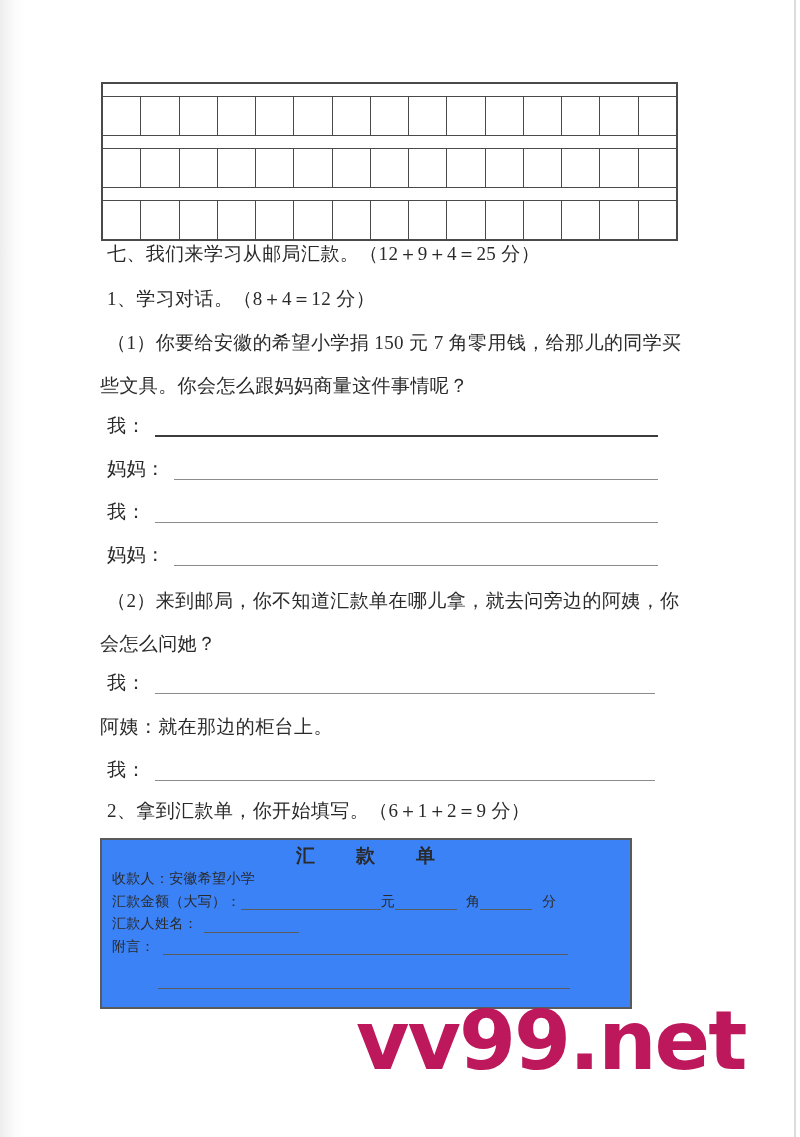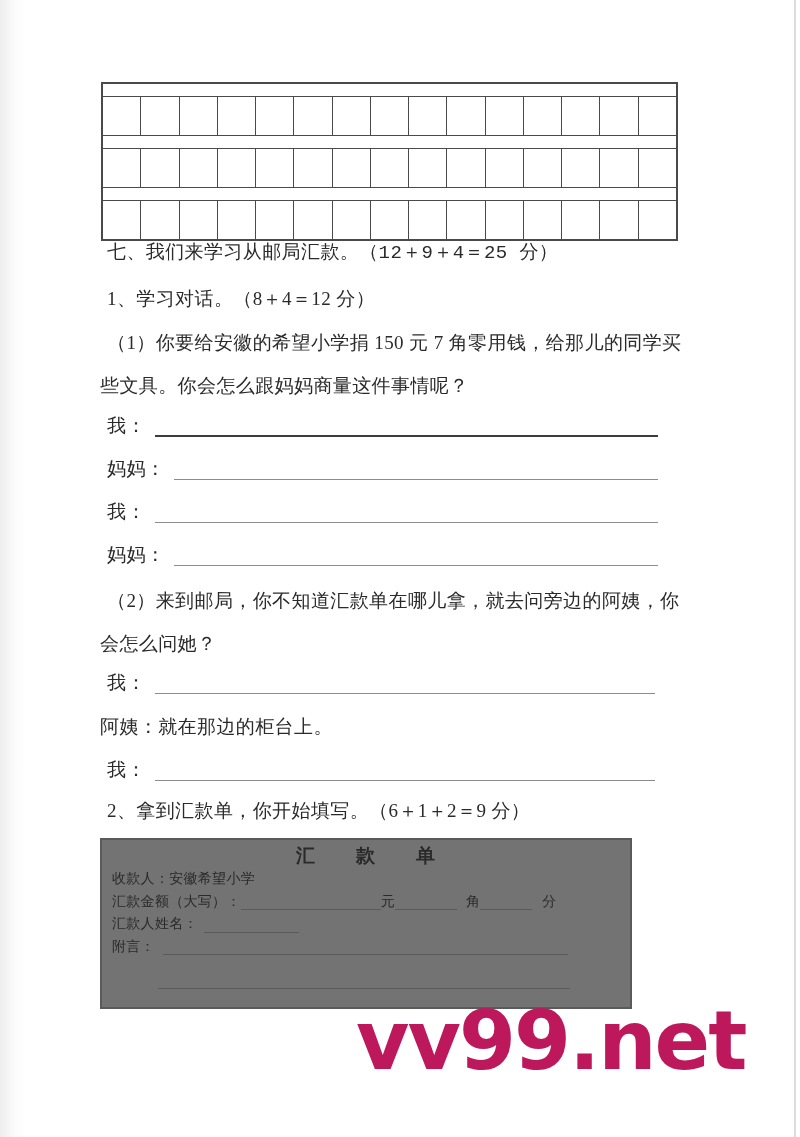--- a/index.html
+++ b/index.html
@@ -59,21 +59,21 @@
   }
   .drow .fill.dark { border-bottom: 2px solid #3c3c3c; }
 
   
   .form-box {
     position: absolute; left: 100px; top: 838px;
     width: 532px; height: 171px;
     border: 2px solid #5a5a5a;
     box-sizing: border-box;
     padding: 3px 10px 0 10px;
-    background: #737373;
+    background: #3b82f6;
   }
   .form-title {
     text-align: center;
     font-weight: bold;
     font-size: 19px;
     line-height: 25px;
     letter-spacing: 1px;
   }
   .frow {
     display: flex;
@@ -168,21 +168,21 @@
         <div class="cell"></div>
         <div class="cell"></div>
         <div class="cell"></div>
         <div class="cell"></div>
         <div class="cell"></div>
         <div class="cell"></div>
       </div>
   </div>
 </div>
 
-<div class="t" style="left:107px; top:242px;font-family:Liberation Mono, monospace;">七、我们来学习从邮局汇款。（12＋9＋4＝25 分）</div>
+<div class="t" style="left:107px; top:242px;">七、我们来学习从邮局汇款。（12＋9＋4＝25 分）</div>
 
 <div class="t" style="left:107px; top:287px;">1、学习对话。（8＋4＝12 分）</div>
 
 <div class="t" style="left:107px; top:331px;">（1）你要给安徽的希望小学捐 150 元 7 角零用钱，给那儿的同学买</div>
 <div class="t" style="left:100px; top:374px;">些文具。你会怎么跟妈妈商量这件事情呢？</div>
 
 <div class="drow" style="left:107px; top:414px; width:551px;">
   <span class="dlabel">我：</span>
   <span class="fill dark"></span>
 </div>

